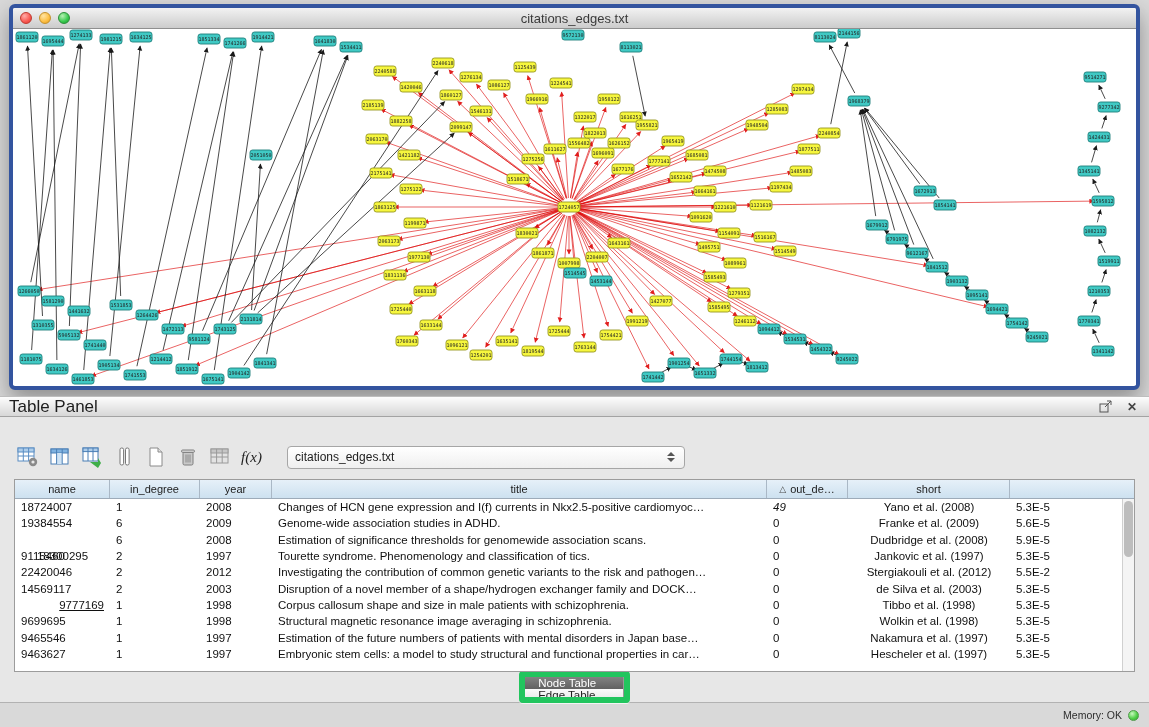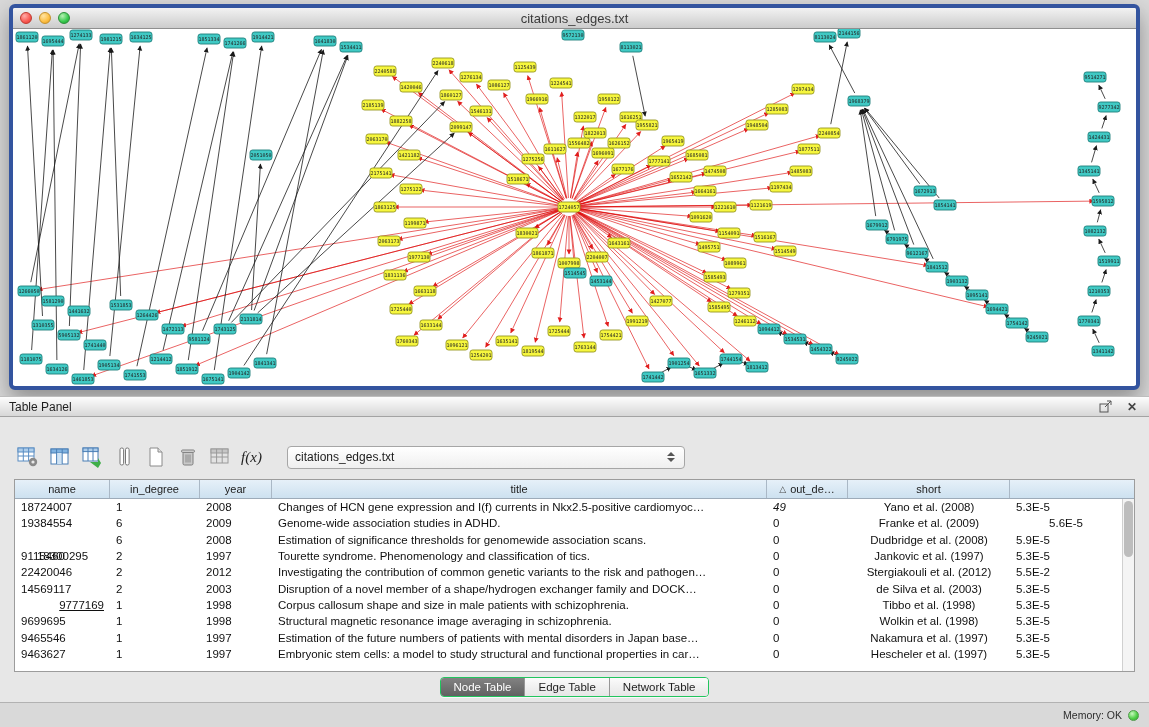--- a/index.html
+++ b/index.html
@@ -18,21 +18,21 @@
   .light.y { background:radial-gradient(circle at 35% 30%, #ffe4a3, #fdbe41 60%, #de9b24); border:1px solid #c4912c; }
   .light.g { background:radial-gradient(circle at 35% 30%, #b6f0b2, #36c94d 60%, #23962f); border:1px solid #2a8f38; }
   .win-title { flex:1; text-align:center; font-size:13px; color:#3a3a3a; }
   svg.graph { display:block; width:1123px; height:356px; background:#fff; }
   svg.graph text { font-family:"DejaVu Sans Mono", monospace; }
 
   
   .panel-header { position:absolute; left:0; top:396px; width:100%; height:21px;
     background:linear-gradient(#fdfdfd,#d7d7d7); border-top:1px solid #bdbdbd;
     border-bottom:1px solid #a3a3a3; display:flex; align-items:center; padding:0 9px; gap:10px; }
-  .panel-title { font-size:12px; color:#1e1e1e; }
+  .panel-title { font-size:17px; color:#1e1e1e; }
   .ph-spacer { flex:1; }
   .ph-btn { width:16px; height:15px; display:flex; align-items:center; justify-content:center; color:#444; font-size:12px; font-weight:bold; }
 
   
   .table-panel { position:absolute; left:0; top:417px; width:100%; height:286px;
     background:#e7e7e7; border-bottom:1px solid #b2b2b2; display:flex; flex-direction:column; }
   .toolbar { display:flex; align-items:center; padding:27px 14px 9px; gap:5px; }
   .tool-btn { width:27px; height:26px; display:flex; align-items:center; justify-content:center; border-radius:3px; }
   .fx { font-size:15px; font-style:italic; font-family:"Liberation Serif", serif; color:#222; }
   .combo { margin-left:17px; width:398px; height:23px; background:linear-gradient(#ffffff,#efefef);
@@ -48,22 +48,22 @@
   .thead { display:flex; background:linear-gradient(#e6f0f9,#cde1f0); border-bottom:1px solid #9dabb9; height:19px; flex:0 0 19px; }
   .th { border-right:1px solid #aab8c6; display:flex; align-items:center; justify-content:center;
     font-size:11px; color:#1b1b1b; gap:4px; overflow:hidden; white-space:nowrap; }
   .th .sort { font-size:9px; color:#4a4a4a; }
   .tr { display:flex; height:16.3px; align-items:center; }
   .td { padding:0 6px; font-size:11.5px; color:#101010; white-space:nowrap; overflow:hidden; }
   .vscroll { position:absolute; top:19px; right:0; bottom:0; width:12px; background:#f4f4f4; border-left:1px solid #d0d0d0; }
   .vthumb { position:absolute; top:2px; left:1px; width:9px; height:56px; background:#bdbdbd; border-radius:5px; }
 
   .tabs-row { height:30px; display:flex; align-items:center; justify-content:center; flex:0 0 30px; }
-  .seg { display:flex; border:1px solid #22c55e; border-radius:4px; overflow:hidden; height:20px;
-    box-shadow:0 1px 0 rgba(255,255,255,.7); }
+  .seg { display:flex; border:6px solid #22c55e; border-radius:4px; overflow:hidden; height:32px;
+    box-shadow:0 1px 0 rgba(255,255,255,.7);flex-direction:column; }
   .seg-item { padding:0 13px; font-size:11.5px; display:flex; align-items:center; color:#1f1f1f;
     border-right:1px solid #979797; background:linear-gradient(#fbfbfb,#e6e6e6); }
   .seg-item:last-child { border-right:none; }
   .seg-item.selected { background:linear-gradient(#828282,#616161); color:#fff; }
 
   .status-bar { position:absolute; left:0; bottom:0; width:100%; height:24px;
     display:flex; align-items:center; justify-content:flex-end; padding:0 10px; gap:6px; }
   .memory { font-size:10.5px; color:#2e2e2e; }
   .mem-dot { width:11px; height:11px; border-radius:50%;
     background:radial-gradient(circle at 35% 30%, #c9f7bf, #52d148 55%, #2f9e2c); border:1px solid #4f9a49; }
@@ -954,21 +954,21 @@
           <div class="td" style="width: 162px; text-align: center;">Yano et al. (2008)</div>
           <div class="td" style="width: 112px; text-align: left;">5.3E-5</div>
         </div>
         <div class="tr">
           <div class="td" style="width: 95px; text-align: left;">19384554</div>
           <div class="td" style="width: 90px; text-align: left;">6</div>
           <div class="td" style="width: 72px; text-align: left;">2009</div>
           <div class="td" style="width: 495px; text-align: left;">Genome-wide association studies in ADHD.</div>
           <div class="td" style="width: 81px; text-align: left;">0</div>
           <div class="td" style="width: 162px; text-align: center;">Franke et al. (2009)</div>
-          <div class="td" style="width: 112px; text-align: center;">5.6E-5</div>
+          <div class="td" style="width: 112px; text-align: left;">5.6E-5</div>
         </div>
         <div class="tr">
           <div class="td" style="width: 95px; text-align: center; margin-top: 32px;">18300295</div>
           <div class="td" style="width: 90px; text-align: left;">6</div>
           <div class="td" style="width: 72px; text-align: left;">2008</div>
           <div class="td" style="width: 495px; text-align: left;">Estimation of significance thresholds for genomewide association scans.</div>
           <div class="td" style="width: 81px; text-align: left;">0</div>
           <div class="td" style="width: 162px; text-align: center;">Dudbridge et al. (2008)</div>
           <div class="td" style="width: 112px; text-align: left;">5.9E-5</div>
         </div>

